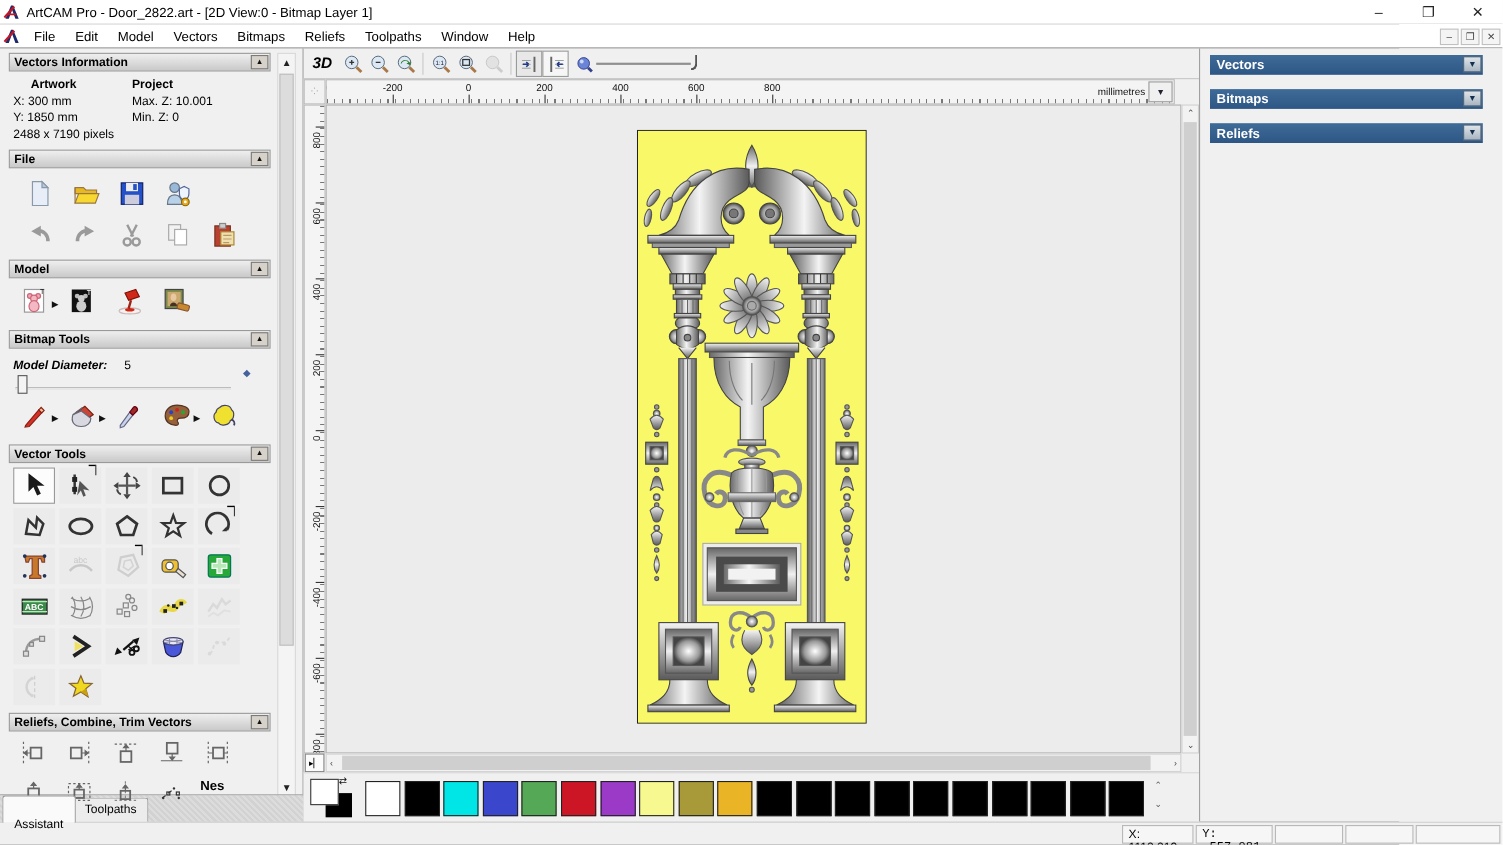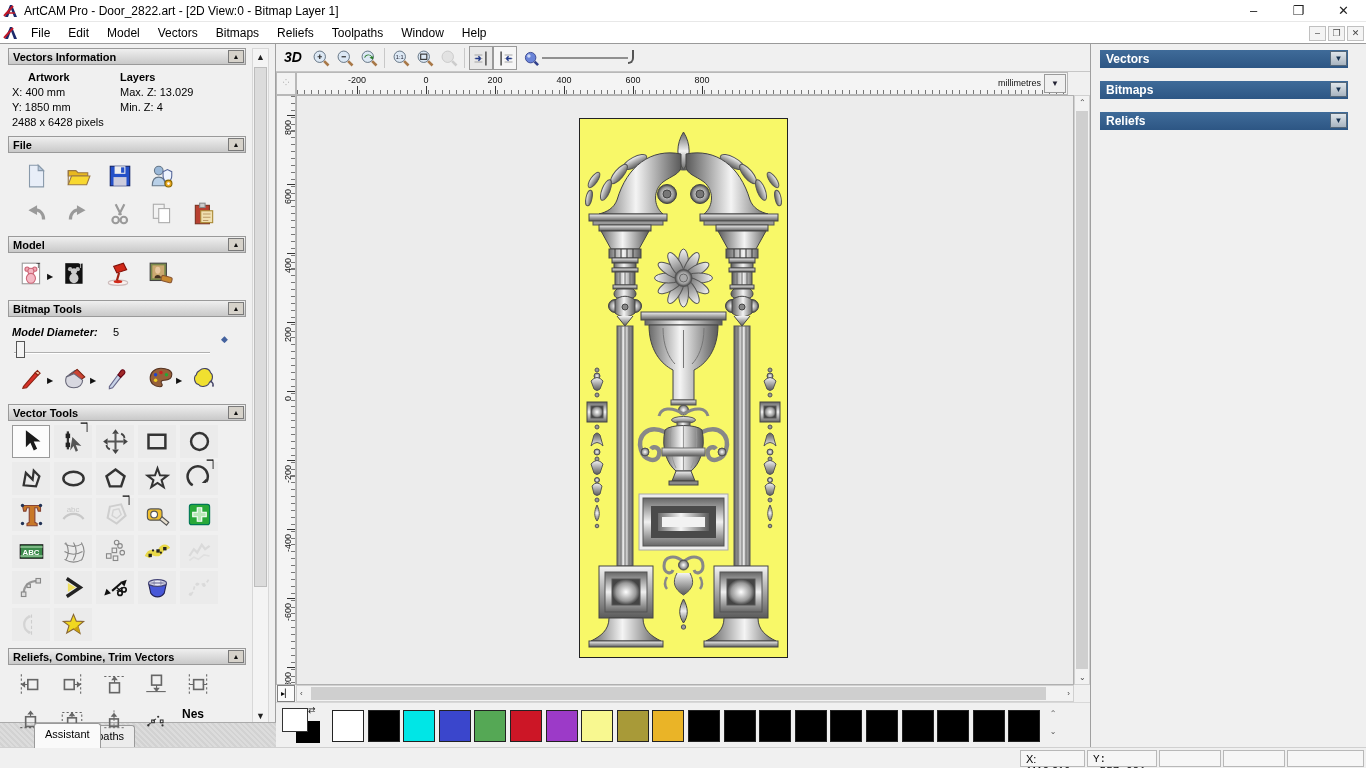--- a/index.html
+++ b/index.html
@@ -28,21 +28,21 @@
   .vtcell { position:absolute; width:38px; height:33px; display:flex; align-items:center; justify-content:center; background:#ebebeb; }
   .vtcell svg { width:27px; height:27px; }
   .vtcell.active { background:#fcfcfc; border:1px solid #999; }
   .vtcell.faded svg { opacity:.35; }
   .pin { position:absolute; right:-1px; top:-2px; font-size:8px; color:#000; }
   #lscroll { position:absolute; right:6px; top:4px; width:17px; height:678px; background:#f4f4f4; border:1px solid #d8d8d8; }
   .sarrow { position:absolute; left:0; width:15px; height:15px; text-align:center; font-size:9px; color:#222; line-height:15px; }
   #lthumb { position:absolute; left:1px; top:18px; width:13px; height:520px; background:#dcdcdc; border:1px solid #bdbdbd; }
   #ltabs { position:absolute; left:0; bottom:0; width:276px; height:25px; background:repeating-linear-gradient(45deg,#dcdcdc 0 2px,#d2d2d2 2px 4px); border-top:1px solid #aaa; }
   .tab { position:absolute; top:2px; height:23px; background:#ececec; border:1px solid #9a9a9a; border-bottom:none; border-radius:3px 3px 0 0; padding:4px 10px 0 10px; font-size:11px; }
-  .tab.active { background:#fafafa; top:0; height:25px; padding-top:4px; z-index:2;margin-left:32px; }
+  .tab.active { background:#fafafa; top:0; height:25px; padding-top:20px; z-index:2; }
   #brush-track { position:absolute; left:14px; top:352px; width:196px; height:2px; background:#b0b0b0; border-bottom:1px solid #fff; }
   #brush-handle { position:absolute; left:16px; top:341px; width:9px; height:17px; background:#f4f4f4; border:1px solid #555; }
   .slider-dia { position:absolute; color:#44629e; font-size:9px; }
 
   
   #center { position:absolute; left:276px; top:44px; width:814px; height:703px; background:#f0f0f0; }
   #ctoolbar { position:absolute; left:0; top:0; width:814px; height:28px; border-bottom:1px solid #c6c6c6; }
   .tbico { position:absolute; top:2px; width:24px; height:24px; display:flex; align-items:center; justify-content:center; }
   .tbico svg { width:21px; height:21px; }
   .tbbtn { border:1px solid #9a9a9a; background:#e8e8e8; }
@@ -114,26 +114,26 @@
     <div class="mdictl" style="right:2px;">✕</div>
   </div>
 
   <div id="leftpanel">
 
     <div class="sechdr" style="top:4px;">
       <span>Vectors Information</span>
       <span class="colbtn">▲</span>
     </div>
     <span class="pi-line b" style="left:28px; top:27px;">Artwork</span>
-    <span class="pi-line" style="left:12px; top:42px;">X: 400 mm</span>
+    <span class="pi-line" style="left:12px; top:42px;">X: 300 mm</span>
     <span class="pi-line" style="left:12px; top:57px;">Y: 1850 mm</span>
-    <span class="pi-line" style="left:12px; top:72px;">2488 x 6428 pixels</span>
-    <span class="pi-line b" style="left:120px; top:27px;">Layers</span>
-    <span class="pi-line" style="left:120px; top:42px;">Max. Z: 13.029</span>
-    <span class="pi-line" style="left:120px; top:57px;">Min. Z: 4</span>
+    <span class="pi-line" style="left:12px; top:72px;">2488 x 7190 pixels</span>
+    <span class="pi-line b" style="left:120px; top:27px;">Project</span>
+    <span class="pi-line" style="left:120px; top:42px;">Max. Z: 10.001</span>
+    <span class="pi-line" style="left:120px; top:57px;">Min. Z: 0</span>
 
     <div class="sechdr" style="top:92px;">
       <span>File</span>
       <span class="colbtn">▲</span>
     </div>
     <div id="file-row1"></div>
     <div id="file-row2"></div>
 
     <div class="sechdr" style="top:192px;">
       <span>Model</span>

